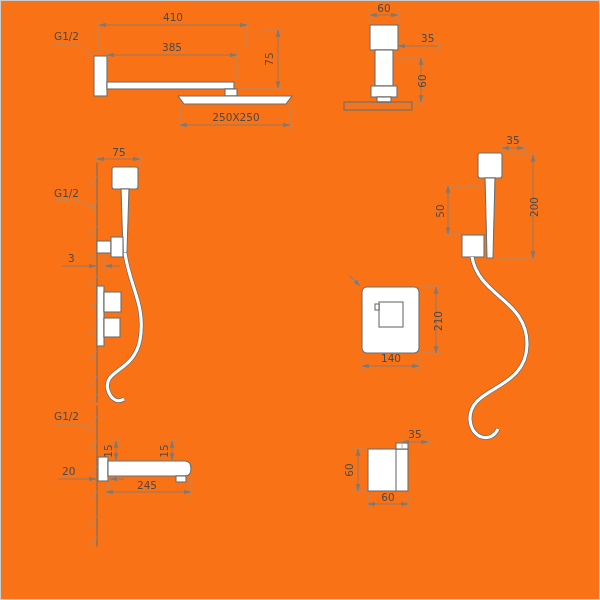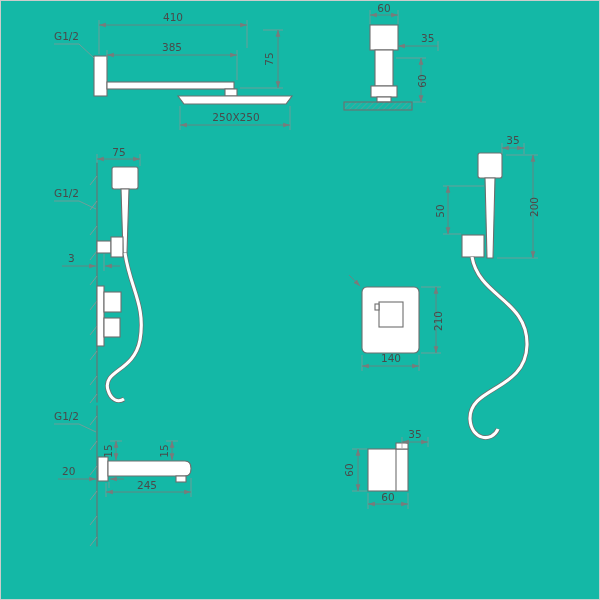--- a/index.html
+++ b/index.html
@@ -1,16 +1,16 @@
 <!DOCTYPE html>
 <html><head>
 <meta charset="utf-8">
 <style>
   html,body { margin:0; padding:0; background:#ffffff; }
-  #canvas { width:600px; height:600px; position:relative; background:#14b8a6; }
+  #canvas { width:600px; height:600px; position:relative; background:#f97316; }
   svg { display:block; }
   .s  { stroke:#6e6e6e; stroke-width:1.1; fill:none; stroke-linecap:square; }
   .sf { stroke:#6e6e6e; stroke-width:1.1; fill:#ffffff; }
   .d  { stroke:#7a7a7a; stroke-width:0.8; fill:none; }
   .e  { stroke:#949494; stroke-width:0.7; fill:none; }
   .h  { stroke:#949494; stroke-width:0.8; fill:none; }
   .hose-o { stroke:#6e6e6e; stroke-width:4.6; fill:none; }
   .hose-i { stroke:#ffffff; stroke-width:3.1; fill:none; }
   text { font-family:"DejaVu Sans", sans-serif; font-size:10.5px; fill:#4a4a4a; }
 </style>

